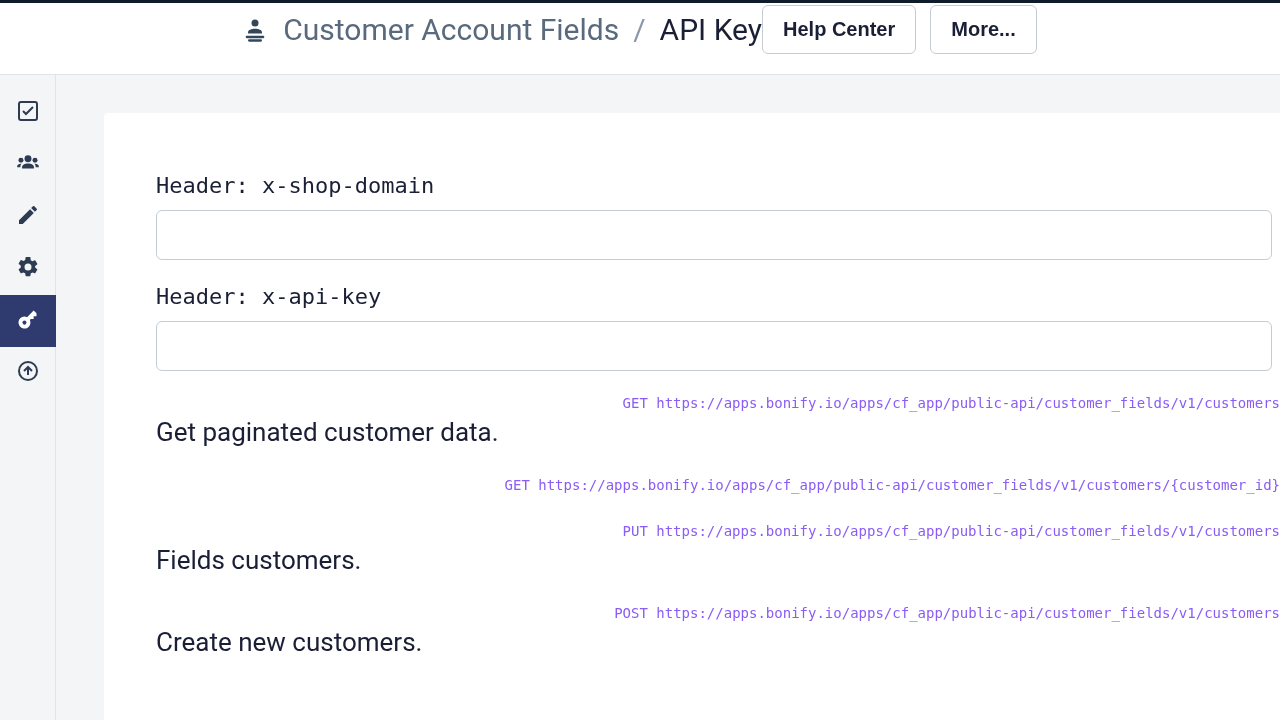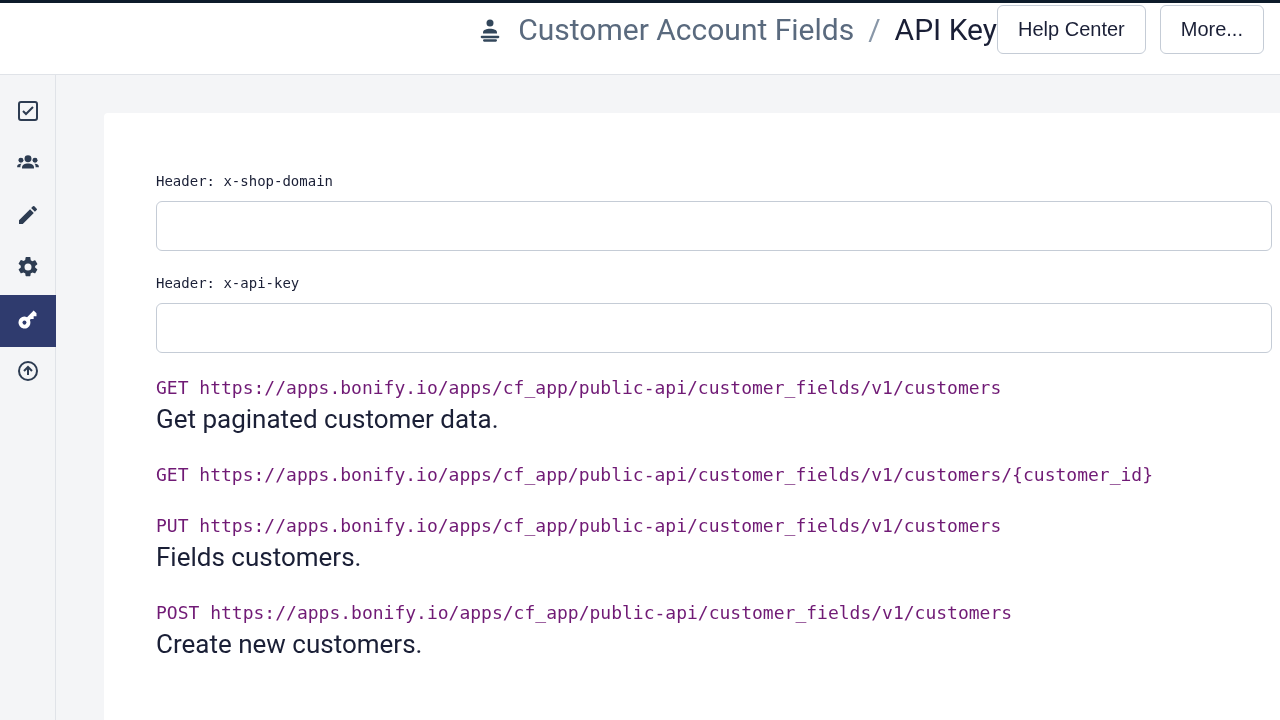--- a/index.html
+++ b/index.html
@@ -11,21 +11,21 @@
     height: 720px;
     overflow: hidden;
   }
   .topbar-strip {
     height: 3px;
     background: #0d1b2a;
   }
   .header {
     display: flex;
     align-items: center;
-    justify-content: flex-end;
+    justify-content: center;
     padding: 14px 16px 32px 14px;
     background: #fff;
     border-bottom: 1px solid #e0e3e8;
     height: 72px;
   }
   .header-left {
     display: flex;
     align-items: center;
     gap: 14px;
   }
@@ -53,20 +53,21 @@
     gap: 14px;
   }
   .btn {
     background: #fff;
     border: 1px solid #c5ccd6;
     border-radius: 6px;
     padding: 12px 20px;
     font-size: 20px;
     color: #1a1f36;
     cursor: pointer;
+    font-weight: bold;
   }
   .layout {
     display: flex;
     height: calc(720px - 75px);
   }
   .sidebar {
     width: 56px;
     background: #f4f5f7;
     border-right: 1px solid #e0e3e8;
     display: flex;
@@ -96,21 +97,21 @@
     border-radius: 4px 0 0 0;
     padding: 60px 0 40px 52px;
     min-height: 100%;
   }
   .field-group {
     margin-bottom: 24px;
     padding-right: 8px;
   }
   .label {
     font-family: ui-monospace, Menlo, Monaco, Consolas, monospace;
-    font-size: 14px;
+    font-size: 22px;
     color: #1a1f36;
     margin-bottom: 12px;
   }
   .text-input {
     width: 100%;
     border: 1px solid #c5ccd6;
     border-radius: 6px;
     height: 50px;
     padding: 0 14px;
     font-size: 16px;
@@ -121,24 +122,25 @@
     font-weight: 600;
     margin-top: 8px;
     margin-bottom: 10px;
     color: #1a1f36;
   }
   .endpoint {
     margin-bottom: 30px;
   }
   .endpoint-url {
     font-family: ui-monospace, Menlo, Monaco, Consolas, monospace;
-    font-size: 18px;
-    color: #701a75;
+    font-size: 14px;
+    color: #8b5cf6;
     margin-bottom: 6px;
     white-space: nowrap;
+    text-align: right;
   }
   .endpoint-desc {
     font-size: 26px;
     color: #1a1f36;
   }
 </style>
 </head>
 <body>
 
 <div class="topbar-strip"></div>

